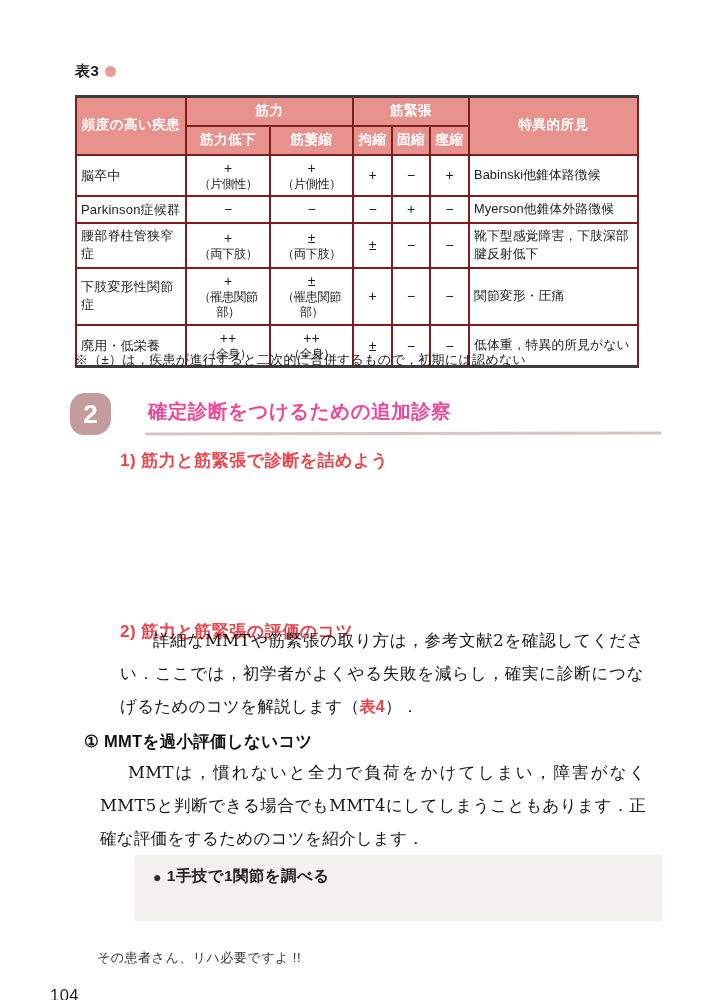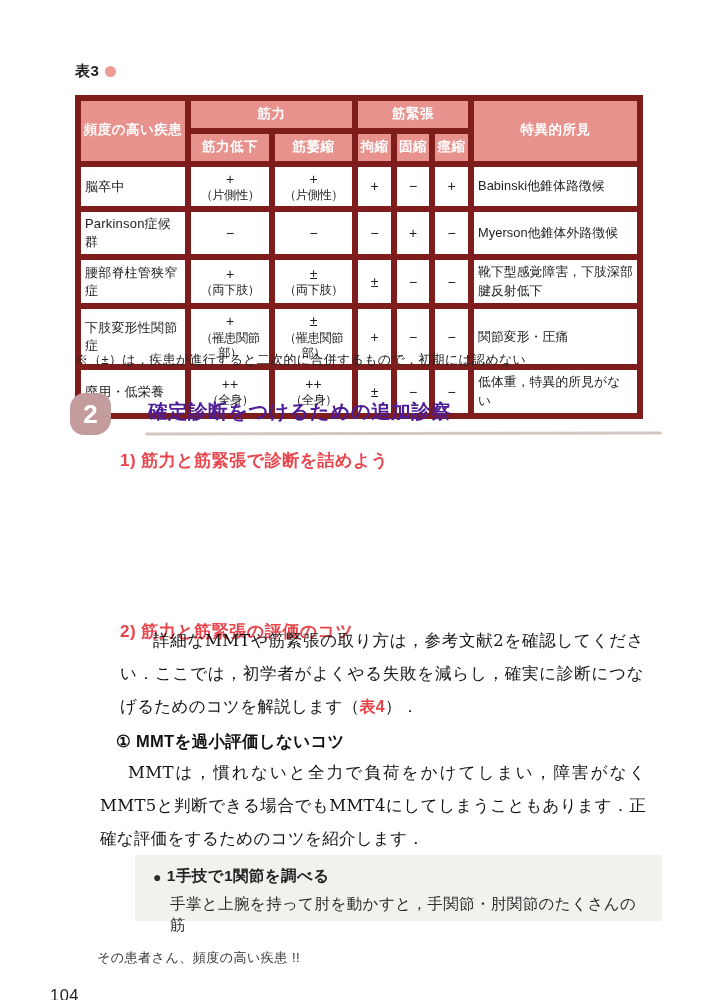--- a/index.html
+++ b/index.html
@@ -23,21 +23,21 @@
     display: inline-block; width: 11px; height: 11px; border-radius: 50%;
     background: #ec9b95; margin: 0 5px 0 6px;
   }
 
   
   table.t3 {
     position: absolute; left: 75px; top: 95px; width: 562px;
     border-collapse: collapse; table-layout: fixed;
     border-top: 3px solid #3c3c3c; border-bottom: 3px solid #3c3c3c;
   }
-  table.t3 th, table.t3 td { border: 6px solid #7f1d1d; }
+  table.t3 th, table.t3 td { border: 2px solid #7f1d1d; }
   table.t3 th {
     background: #e8928e; color: #ffffff;
     font-size: 13.5px; font-weight: bold; line-height: 1.25;
     padding: 5px 2px; text-align: center; letter-spacing: .5px;
   }
   table.t3 td { background:#ffffff; padding: 3px 4px; vertical-align: middle; }
   td.disease {
     background: #fbe3e1; font-size: 13px; padding-left: 7px;
     letter-spacing: .2px;
   }
@@ -54,34 +54,34 @@
   
   .sec { position: absolute; left: 70px; top: 391px; width: 595px; height: 52px; }
   .sec-badge {
     position: absolute; left: 0; top: 2px; width: 41px; height: 42px;
     background: #c59c9d; border-radius: 15px 13px 16px 14px;
     color: #fff; font-size: 26px; font-weight: bold;
     display: flex; align-items: center; justify-content: center;
   }
   .sec-title {
     position: absolute; left: 78px; top: 7px;
-    font-size: 19.5px; font-weight: bold; letter-spacing: .5px; color:#4c1d95;
+    font-size: 19.5px; font-weight: bold; letter-spacing: .5px; color:#ec4899;
   }
   .sec-underline {
     position: absolute; left: 75px; top: 41px; width: 517px; height: 3px;
     background: #d5c6c4; border-radius: 3px; transform: rotate(-.12deg);
   }
 
   
   .subhead {
     position: absolute; left: 120px;
     font-size: 17px; font-weight: bold; color: #e7444b; letter-spacing: .5px;
   }
   .circlehead {
-    position: absolute; left: 116px;
+    position: absolute; left: 84px;
     font-size: 16.5px; font-weight: bold; color: #111; letter-spacing: .3px;
   }
   .para {
     position: absolute; left: 120px; width: 524px;
     font-family: "DejaVu Serif", serif;
     font-size: 16.5px; line-height: 33px; color: #151515;
     text-align: justify; text-indent: 2em; letter-spacing: .3px;
   }
   .para .ref {
     font-family: "Liberation Sans", sans-serif;
@@ -236,19 +236,18 @@
   <div class="para" style="top:624px"><span>詳細なMMTや筋緊張の取り方は，参考文献2を確認してください．ここでは，初学者がよくやる失敗を減らし，確実に診断につなげるためのコツを解説します（</span><span class="ref">表4</span><span>）．</span></div>
 
   <div class="circlehead" style="top:731px">① MMTを過小評価しないコツ</div>
   <div class="para outdent" style="top:756px">MMTは，慣れないと全力で負荷をかけてしまい，障害がなくMMT5と判断できる場合でもMMT4にしてしまうこともあります．正確な評価をするためのコツを紹介します．</div>
 
   <div class="tipbox">
     <div class="tip-title">
       <span class="tip-bullet">●</span>
       <span>1手技で1関節を調べる</span>
     </div>
-    <div class="tip-line">手掌と上腕を持って肘を動かすと，手関節・肘関節のたくさんの筋</div>
   </div>
 
   <div class="footer-num">104</div>
-  <div class="footer-title">その患者さん、頻度の高い疾患 !!</div>
+  <div class="footer-title">その患者さん、リハ必要ですよ !!</div>
 
 </div>
 
 </body></html>

